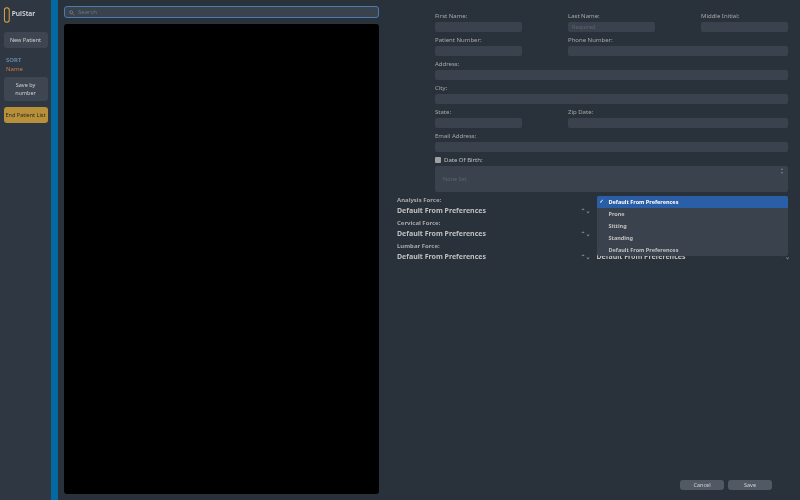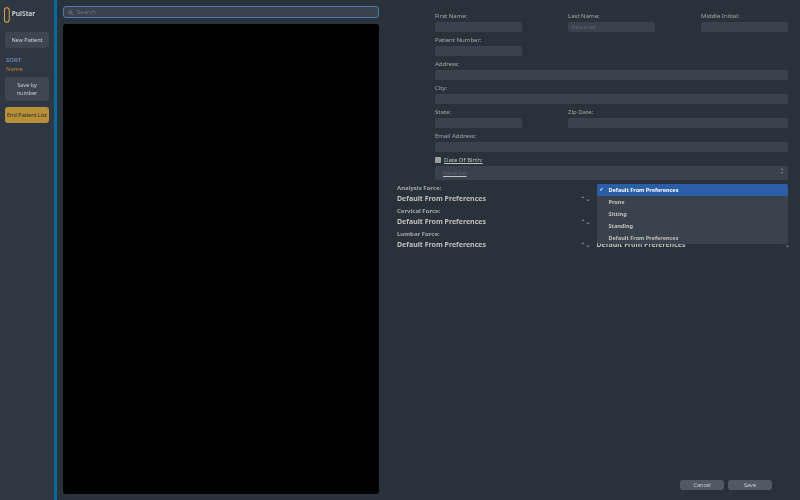--- a/index.html
+++ b/index.html
@@ -1,17 +1,17 @@
 <!DOCTYPE html>
 <html><head>
 <meta charset="utf-8">
 <style>
 * { box-sizing: border-box; margin: 0; padding: 0; font-family: -apple-system, system-ui, sans-serif; }
 body { background: #29323b; color: #c0c0c0; font-size: 7px; width: 800px; height: 500px; overflow: hidden; display: flex; }
-.sidebar { width: 58px; height: 100%; background: #2f3842; border-right: 3px solid #0369a1; display: flex; flex-direction: column; padding: 4px 3px; }
+.sidebar { width: 58px; height: 100%; background: #2f3842; border-right: 7px solid #0369a1; display: flex; flex-direction: column; padding: 4px 3px; }
 .logo { width: 48px; height: 18px; margin: 2px auto 8px; display: flex; align-items: center; }
 .logo svg { width: 48px; height: 18px; }
 .btn { background: #3d4651; color: #d0d0d0; border: none; border-radius: 3px; padding: 4px 2px; font-size: 5.5px; cursor: pointer; width: 44px; margin: 0 auto 6px; text-align: center; }
 .btn.gold { background: #b8903a; color: #2a2a2a; }
 .sort-label { color: #6a8fb5; font-size: 6px; font-weight: 600; text-transform: uppercase; margin: 2px 3px 1px; }
 .sort-value { color: #c97c3e; font-size: 6px; margin: 0 3px 4px; }
 .main-col { width: 358px; height: 100%; padding: 6px 2px 6px 6px; display: flex; flex-direction: column; }
 .search-wrap { position: relative; margin-bottom: 6px; }
 .search-icon { position: absolute; left: 5px; top: 50%; transform: translateY(-50%); width: 6px; height: 6px; }
 .search-input { width: 100%; background: #3a434d; border: 1px solid #4a7ab0; border-radius: 3px; padding: 2px 4px 2px 13px; color: #d0d0d0; font-size: 6px; height: 12px; }
@@ -27,24 +27,24 @@
 .field input::placeholder { color: #5a6370; }
 .select-row { display: grid; grid-template-columns: 1fr 1fr; gap: 4px 8px; margin-top: 4px; }
 .select-field { display: flex; flex-direction: column; position: relative; font-weight: bold; }
 .select-field label { font-size: 6px; color: #a8a8a8; margin-bottom: 2px; }
 .select { display: flex; align-items: center; justify-content: space-between; position: relative; }
 .select .caret { width: 8px; text-align: center; color: #8090a0; font-size: 6px; }
 .dropdown { position: absolute; top: 0; left: 0; right: 0; background: #3a434d; border-radius: 2px; overflow: hidden; z-index: 10; }
 .dropdown-item { padding: 2px 4px 2px 12px; font-size: 5.5px; color: #c0c0c0; position: relative; }
 .dropdown-item.selected { background: #2a5fa8; color: #fff; }
 .dropdown-item.selected::before { content: "✓"; position: absolute; left: 3px; font-size: 5px; }
-.dob-wrap { margin-top: 4px; text-decoration: underline; }
+.dob-wrap { margin-top: 4px; }
 .dob-label { display: flex; align-items: center; gap: 3px; font-size: 6px; margin-bottom: 2px; }
 .dob-icon { width: 6px; height: 6px; background: #a0a0a0; border-radius: 1px; }
-.dob-input { position: relative; background: #3a434d; border-radius: 2px; height: 14px; padding: 0 8px; display: flex; align-items: center; color: #5a6370; font-size: 5.5px; }
+.dob-input { position: relative; background: #3a434d; border-radius: 2px; height: 26px; padding: 0 8px; display: flex; align-items: center; color: #5a6370; font-size: 5.5px; }
 .stepper { position: absolute; right: 2px; top: 1px; width: 8px; height: 9px; display: flex; flex-direction: column; color: #7a8390; font-size: 4px; line-height: 4px; text-align: center; }
 .actions { position: absolute; bottom: 10px; right: 28px; display: flex; gap: 4px; }
 .actions button { width: 44px; height: 10px; border: none; border-radius: 3px; font-size: 5.5px; cursor: pointer; }
 .actions .cancel { background: #515a64; color: #d0d0d0; }
 .actions .save { background: #515a64; color: #d0d0d0; }
 </style>
 </head>
 <body>
 
 <div class="sidebar">
@@ -84,20 +84,24 @@
       <label>Last Name:</label>
       <input placeholder="Required" style="">
     </div>
     <div class="field">
       <label>Middle Initial:</label>
       <input style="">
     </div>
 
     <div class="field" style="grid-column:1/2">
       <label>Patient Number:</label>
+      <input style="">
+    </div>
+    <div class="field col-2">
+      <label>Phone Number:</label>
       <input style="">
     </div>
 
     <div class="field col-3">
       <label>Address:</label>
       <input style="">
     </div>
 
     <div class="field col-3">
       <label>City:</label>

